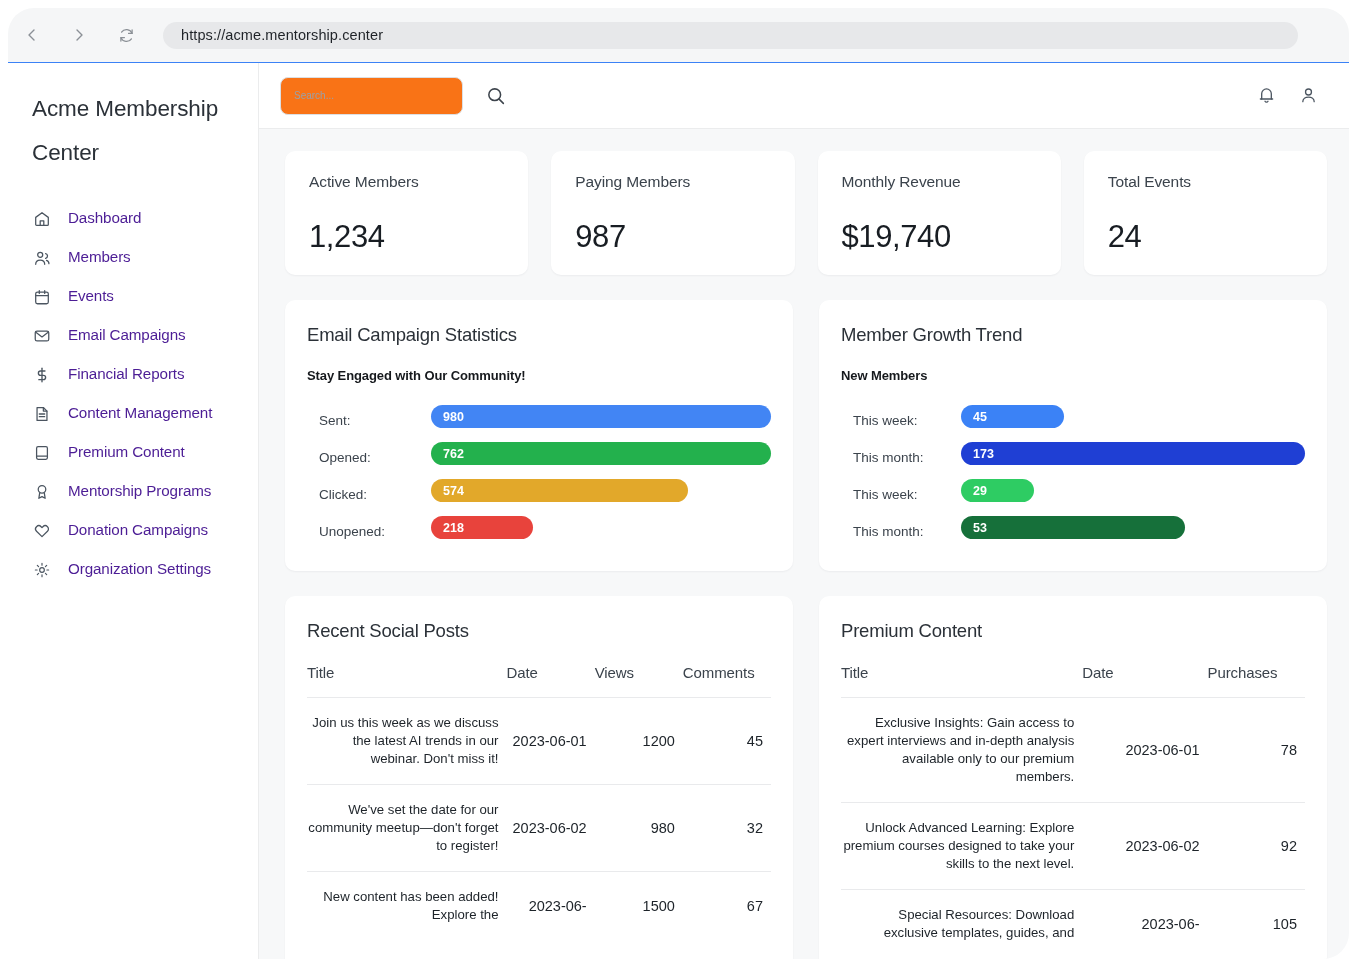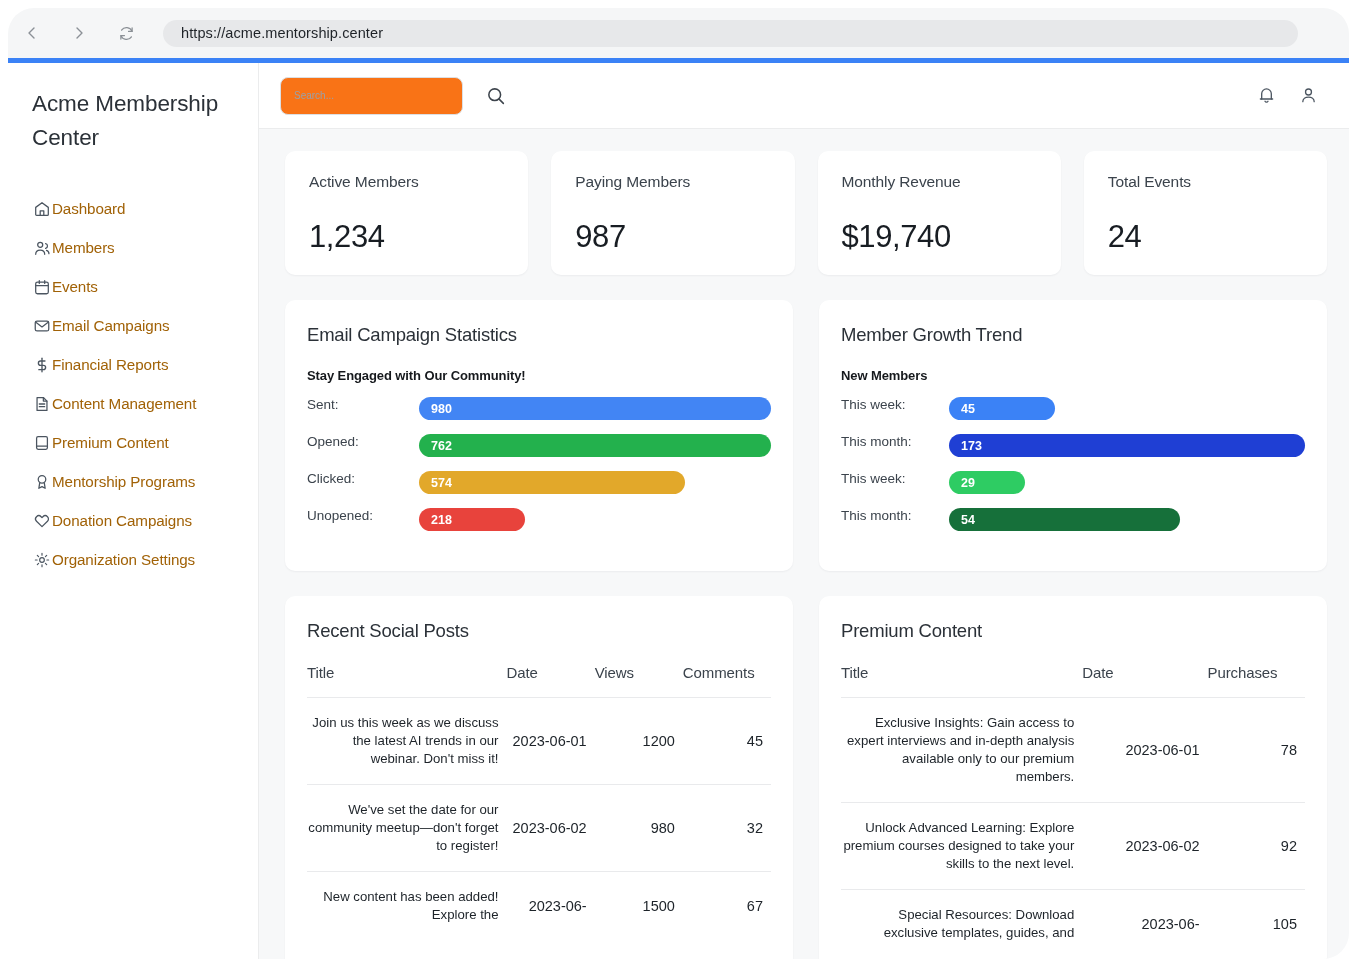--- a/index.html
+++ b/index.html
@@ -17,21 +17,21 @@
     overflow: hidden;
   }
 
   
   .chrome {
     height: 55px; width: 100%;
     background: #f5f6f7;
     display: flex; align-items: center;
     padding: 0 14px;
     gap: 27px;
-    border-bottom: 5px solid #3b82f6;
+    border-bottom: 1px solid #3b82f6;
   }
   .navbtn {
     width: 20px; height: 22px;
     display: flex; align-items: center; justify-content: center;
     color: #8b9096;
   }
   .navbtn svg { display: block; }
   .urlbar {
     flex: 0 0 auto;
     width: 1135px; height: 27px;
@@ -48,32 +48,32 @@
   .app { display: flex; height: 896px; width: 100%; }
 
   .sidebar {
     width: 251px; flex: 0 0 251px;
     background: #ffffff;
     border-right: 1px solid #ebeced;
     padding: 24px 0 0 0;
   }
   .brand {
     font-size: 22.5px;
-    line-height: 34px;
+    line-height: 44px;
     color: #2b3138;
     padding: 0 24px;
     letter-spacing: -0.1px;
     margin-bottom: 34px;
   }
   .navlist { display: flex; flex-direction: column; gap: 0; }
   .navitem {
-    display: flex; align-items: center; 
+    display: flex; gap: 16px;
     height: 39px;
     padding: 0 24px;
-    color: #a16207;
+    color: #4c1d95;
     font-size: 15.2px;
     letter-spacing: -0.1px;
     cursor: pointer;
   }
   .navitem .ico {
     width: 20px; height: 20px;
     flex: 0 0 20px;
     display: flex; align-items: center; justify-content: center;
     color: #4b5560;
   }
@@ -165,23 +165,24 @@
     margin-bottom: 22px;
   }
   .panel-sub {
     font-size: 13px; font-weight: bold; color: #16191d;
     margin-bottom: 14px;
     letter-spacing: -0.1px;
   }
   .panel-sub.mt { margin-top: 26px; }
 
   .barrow {
-    display: flex; align-items: flex-start;
+    display: flex; align-items: flex-end;
     height: 31px;
     margin-bottom: 6px;
+    margin-left: 12px;
   }
   .barlabel {
     font-size: 13.5px; color: #3b434c;
     width: 112px; flex: 0 0 112px;
   }
   .barlabel.wide { width: 108px; flex: 0 0 108px; }
   .bartrack { flex: 1 1 auto; min-width: 0; }
   .bar {
     height: 23px;
     border-radius: 12px;
@@ -459,21 +460,21 @@
 
             <div class="barrow">
               <span class="barlabel wide">This week:</span>
               <span class="bartrack">
                 <span class="bar" style="width:21.3%;background:#2ecc63;">29</span>
               </span>
             </div>
             <div class="barrow">
               <span class="barlabel wide">This month:</span>
               <span class="bartrack">
-                <span class="bar" style="width:65%;background:#16703a;">54</span>
+                <span class="bar" style="width:65%;background:#16703a;">53</span>
               </span>
             </div>
           </div>
 
         </div>
 
         <div class="panels">
 
           <div class="panel">
             <div class="panel-title">Recent Social Posts</div>

